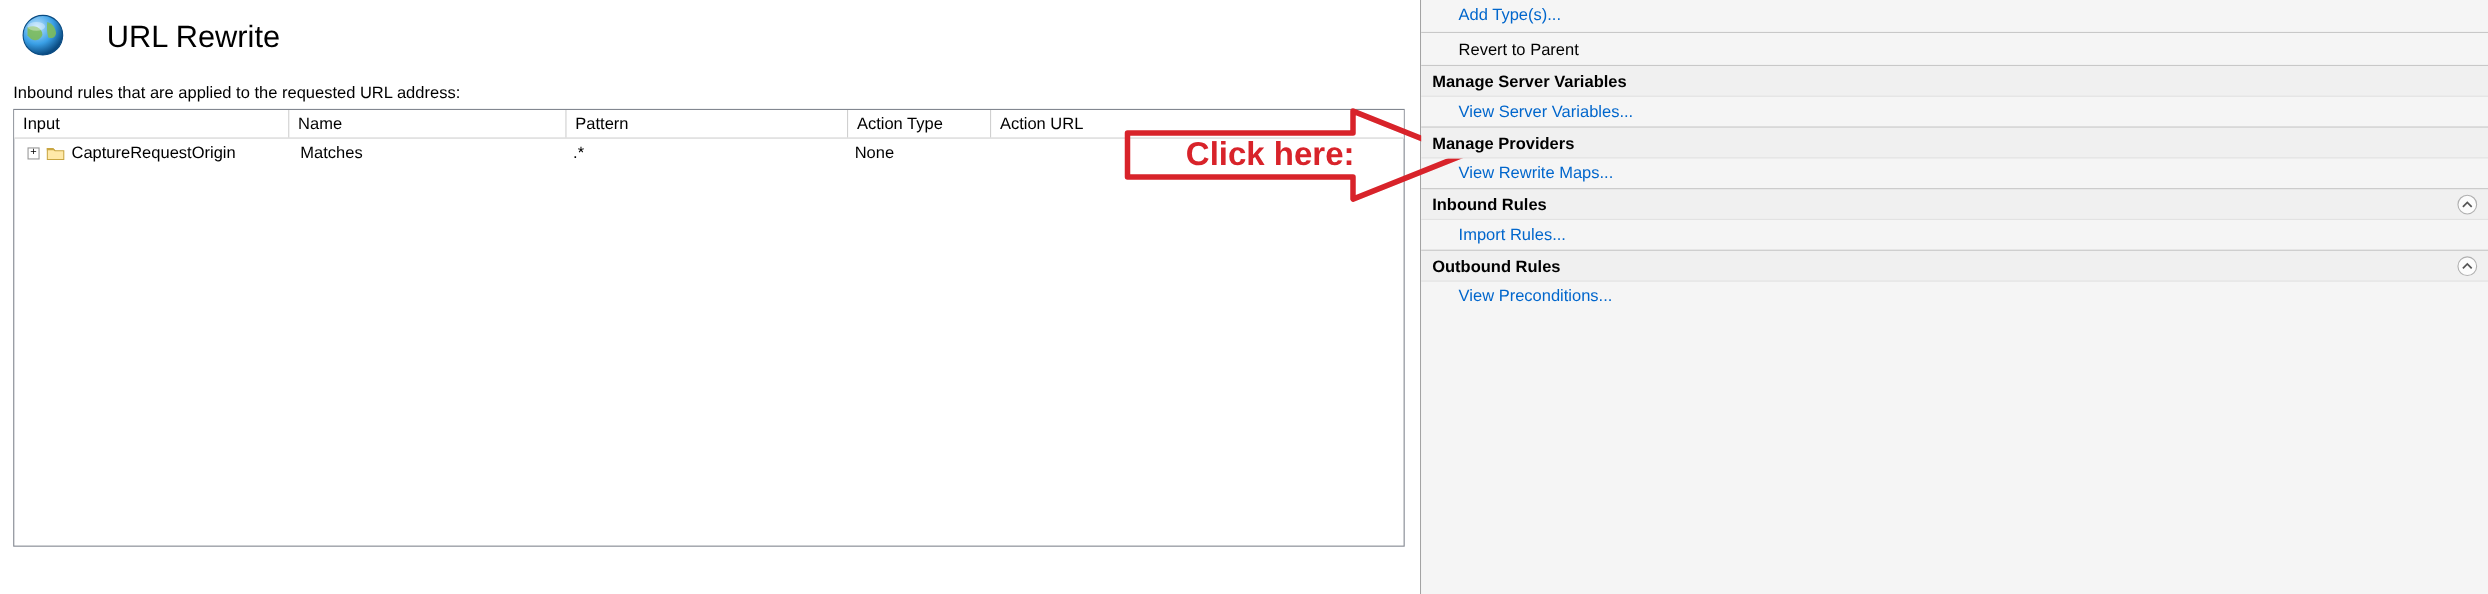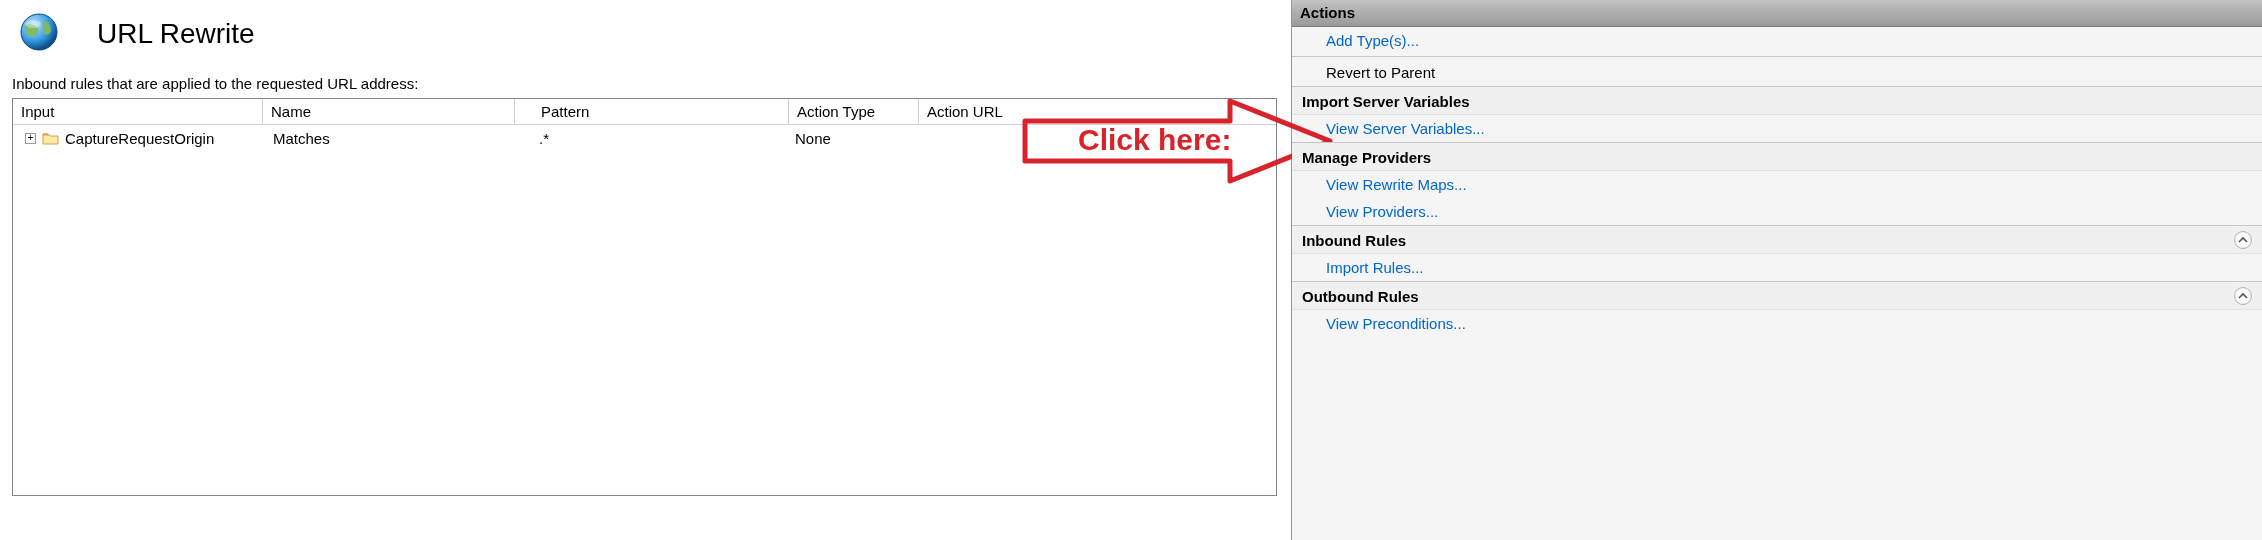--- a/index.html
+++ b/index.html
@@ -49,21 +49,21 @@
     font-size: 15px;
     color: #000;
     height: 100%;
     display: flex;
     align-items: center;
   }
   .grid-head .col:last-child { border-right: none; }
   .c-name   { width: 252px; }
   .c-input  { width: 250px; }
   .c-match  { width: 248px; }
-  .c-pattern{ width: 256px; margin-left: 18px; }
+  .c-pattern{ width: 256px; }
   .c-atype  { width: 130px; }
   .c-aurl   { flex: 1; }
 
   .grid-body { }
   .grid-row {
     display: flex;
     align-items: center;
     height: 26px;
   }
   .grid-row .cell {
@@ -197,36 +197,34 @@
     </div>
 
     <svg class="anno" style="left:1020px; top:96px;" width="320" height="90">
       <path d="M5 25 L210 25 L210 5 L310 45 L210 85 L210 65 L5 65 Z" fill="none" stroke="#d8232a" stroke-width="5" stroke-linejoin="round"></path>
       <text x="58" y="54" font-size="30" font-weight="bold" fill="#d8232a" font-family="'Segoe UI',Tahoma,sans-serif">Click here:</text>
     </svg>
 
   </div>
 
   <div class="sidebar">
-    <div class="sb-title">Actions</div>
     <div class="sb-body">
       <span class="sb-link">Add Type(s)...</span>
       <div class="sb-sep"></div>
       <span class="sb-text">Revert to Parent</span>
 
       <div class="sb-section-head first">
-        <span>Import Server Variables</span>
+        <span>Manage Server Variables</span>
       </div>
       <span class="sb-link">View Server Variables...</span>
 
       <div class="sb-section-head">
         <span>Manage Providers</span>
       </div>
       <span class="sb-link">View Rewrite Maps...</span>
-      <span class="sb-link">View Providers...</span>
 
       <div class="sb-section-head">
         <span>Inbound Rules</span>
         <span class="sb-collapse">
           <svg viewBox="0 0 10 10">
               <path d="M1 7 L5 3 L9 7" fill="none" stroke="#555" stroke-width="1.6"></path>
             </svg>
         </span>
       </div>
       <span class="sb-link">Import Rules...</span>

